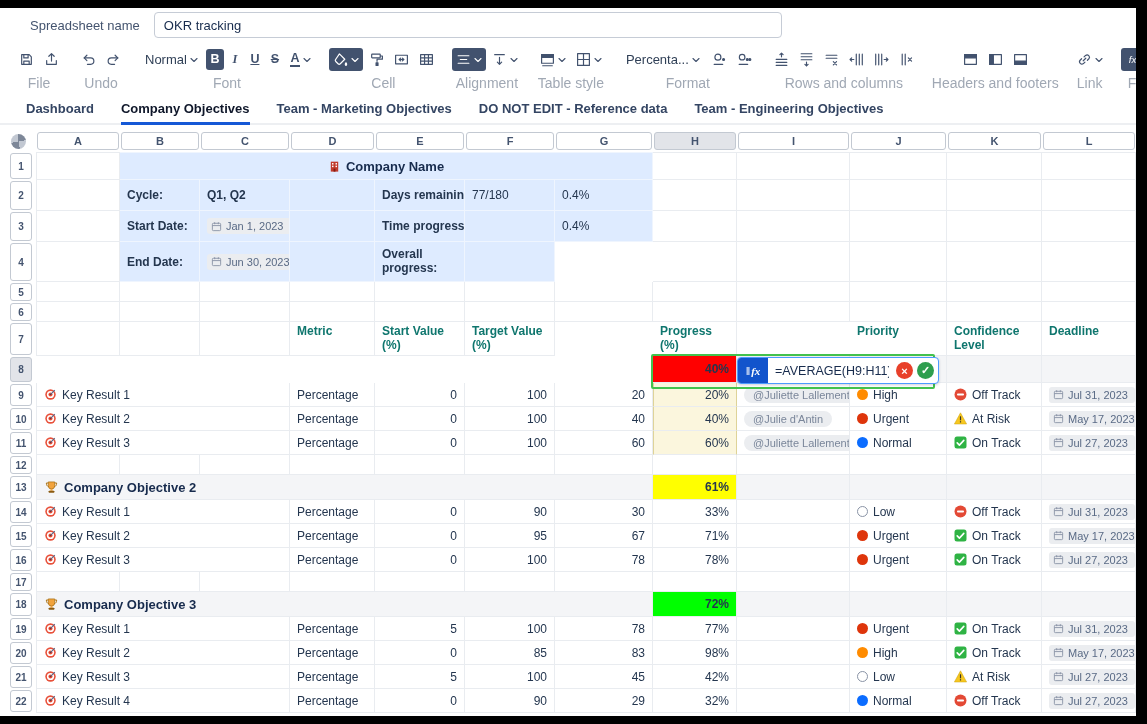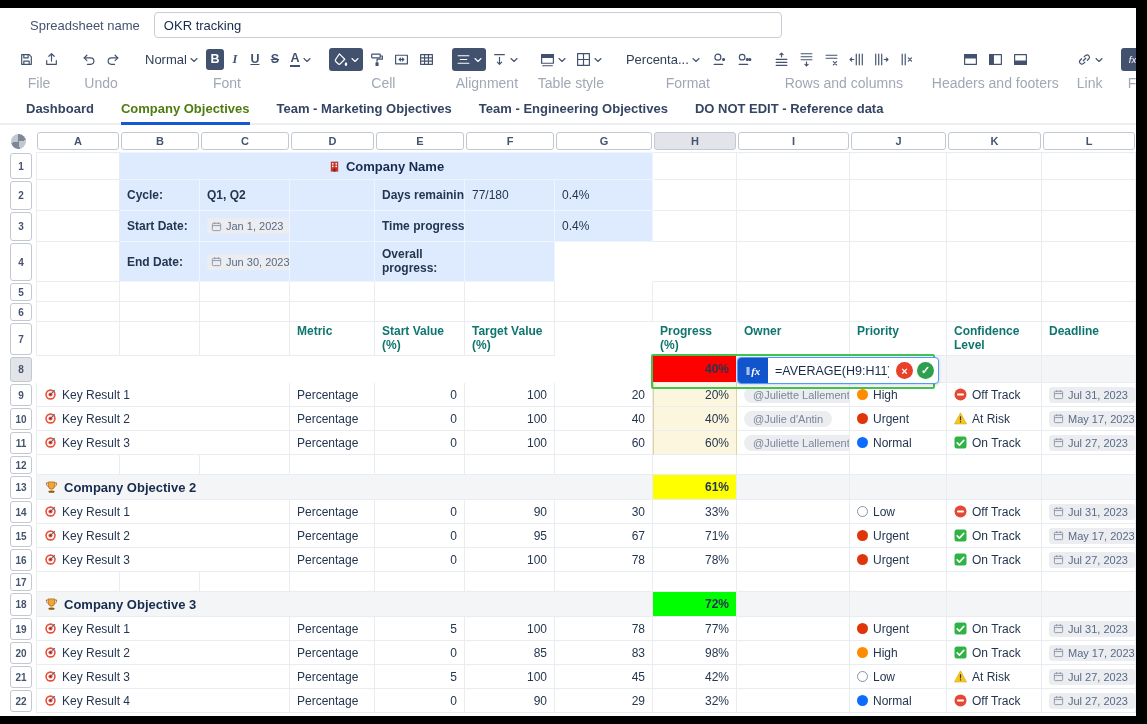--- a/index.html
+++ b/index.html
@@ -29,21 +29,21 @@
   .ltr{font-size:12.5px;font-weight:700;line-height:1;display:inline-block;min-width:10px;text-align:center;}
   .ltr.i{font-style:italic;font-family:"Liberation Serif",serif;}
   .ltr.u{text-decoration:underline;}
   .ltr.s{text-decoration:line-through;}
   .ltr.a{border-bottom:2px solid currentColor;padding-bottom:1px;}
 
   
   .tabs{display:flex;gap:27px;padding-left:26px;border-bottom:2px solid #edeff2;height:28px;align-items:flex-end;}
   .tab{font-size:13px;font-weight:600;color:#344563;padding:6px 0 6px;border-bottom:3px solid transparent;
     margin-bottom:-2px;cursor:pointer;}
-  .tab.active{color:#4d7c0f;border-bottom-color:#1558d6;}
+  .tab.active{color:#0f172a;border-bottom-color:#1558d6;}
 
   
   .grid-wrap{position:relative;margin:5px 0 0 8px;width:1128px;}
   .grid{display:grid;}
   .corner{display:flex;align-items:center;justify-content:flex-start;padding-left:3px;}
   .corner .globe{width:15px;height:15px;border-radius:50%;
     background:conic-gradient(#7d8798 0 22%,#c2c8d2 22% 47%,#7d8798 47% 72%,#c2c8d2 72%);}
   .colhdr{padding:2px 1px;}
   .hchip{height:16px;border:1px solid #c3c9d2;border-radius:3px;display:flex;align-items:center;justify-content:center;
     font-size:11px;font-weight:700;color:#44546f;background:#fff;}
@@ -439,22 +439,22 @@
           </button>
         </div>
         <div class="tb-label">F</div>
       </div>
     </div>
 
   <div class="tabs">
     <div class="tab">Dashboard</div>
     <div class="tab active">Company Objectives</div>
     <div class="tab">Team - Marketing Objectives</div>
+    <div class="tab">DO NOT EDIT - Reference data</div>
     <div class="tab">Team - Engineering Objectives</div>
-    <div class="tab">DO NOT EDIT - Reference data</div>
   </div>
 
   <div class="grid-wrap">
     <div class="grid" style="grid-template-columns: 28px 84px 80px 90px 85px 90px 90px 98px 84px 113px 97px 95px 94px; grid-template-rows: 22px 28px 31px 31px 40px 20px 20px 34px 27px 24px 24px 24px 20px 25px 24px 24px 24px 20px 25px 24px 24px 24px 24px;">
         <div class="corner" style="grid-area: 1 / 1;">
           <span class="globe"></span>
         </div>
         <div class="colhdr" style="grid-area: 1 / 2;">
           <div class="hchip">A</div>
         </div>
@@ -638,23 +638,20 @@
         </div>
         <div class="cell hdr" style="grid-area: 8 / 6;">
           <span>Start Value (%)</span>
         </div>
         <div class="cell hdr" style="grid-area: 8 / 7;">
           <span>Target Value (%)</span>
         </div>
         <div class="cell hdr" style="grid-area: 8 / 9;">
           <span>Progress (%)</span>
         </div>
-        <div class="cell hdr" style="grid-area: 8 / 10;">
-          <span>Owner</span>
-        </div>
         <div class="cell hdr" style="grid-area: 8 / 11;">
           <span>Priority</span>
         </div>
         <div class="cell hdr" style="grid-area: 8 / 12;">
           <span>Confidence Level</span>
         </div>
         <div class="cell hdr" style="grid-area: 8 / 13;">
           <span>Deadline</span>
         </div>
         <div class="rowhdr" style="grid-area: 9 / 1;">

